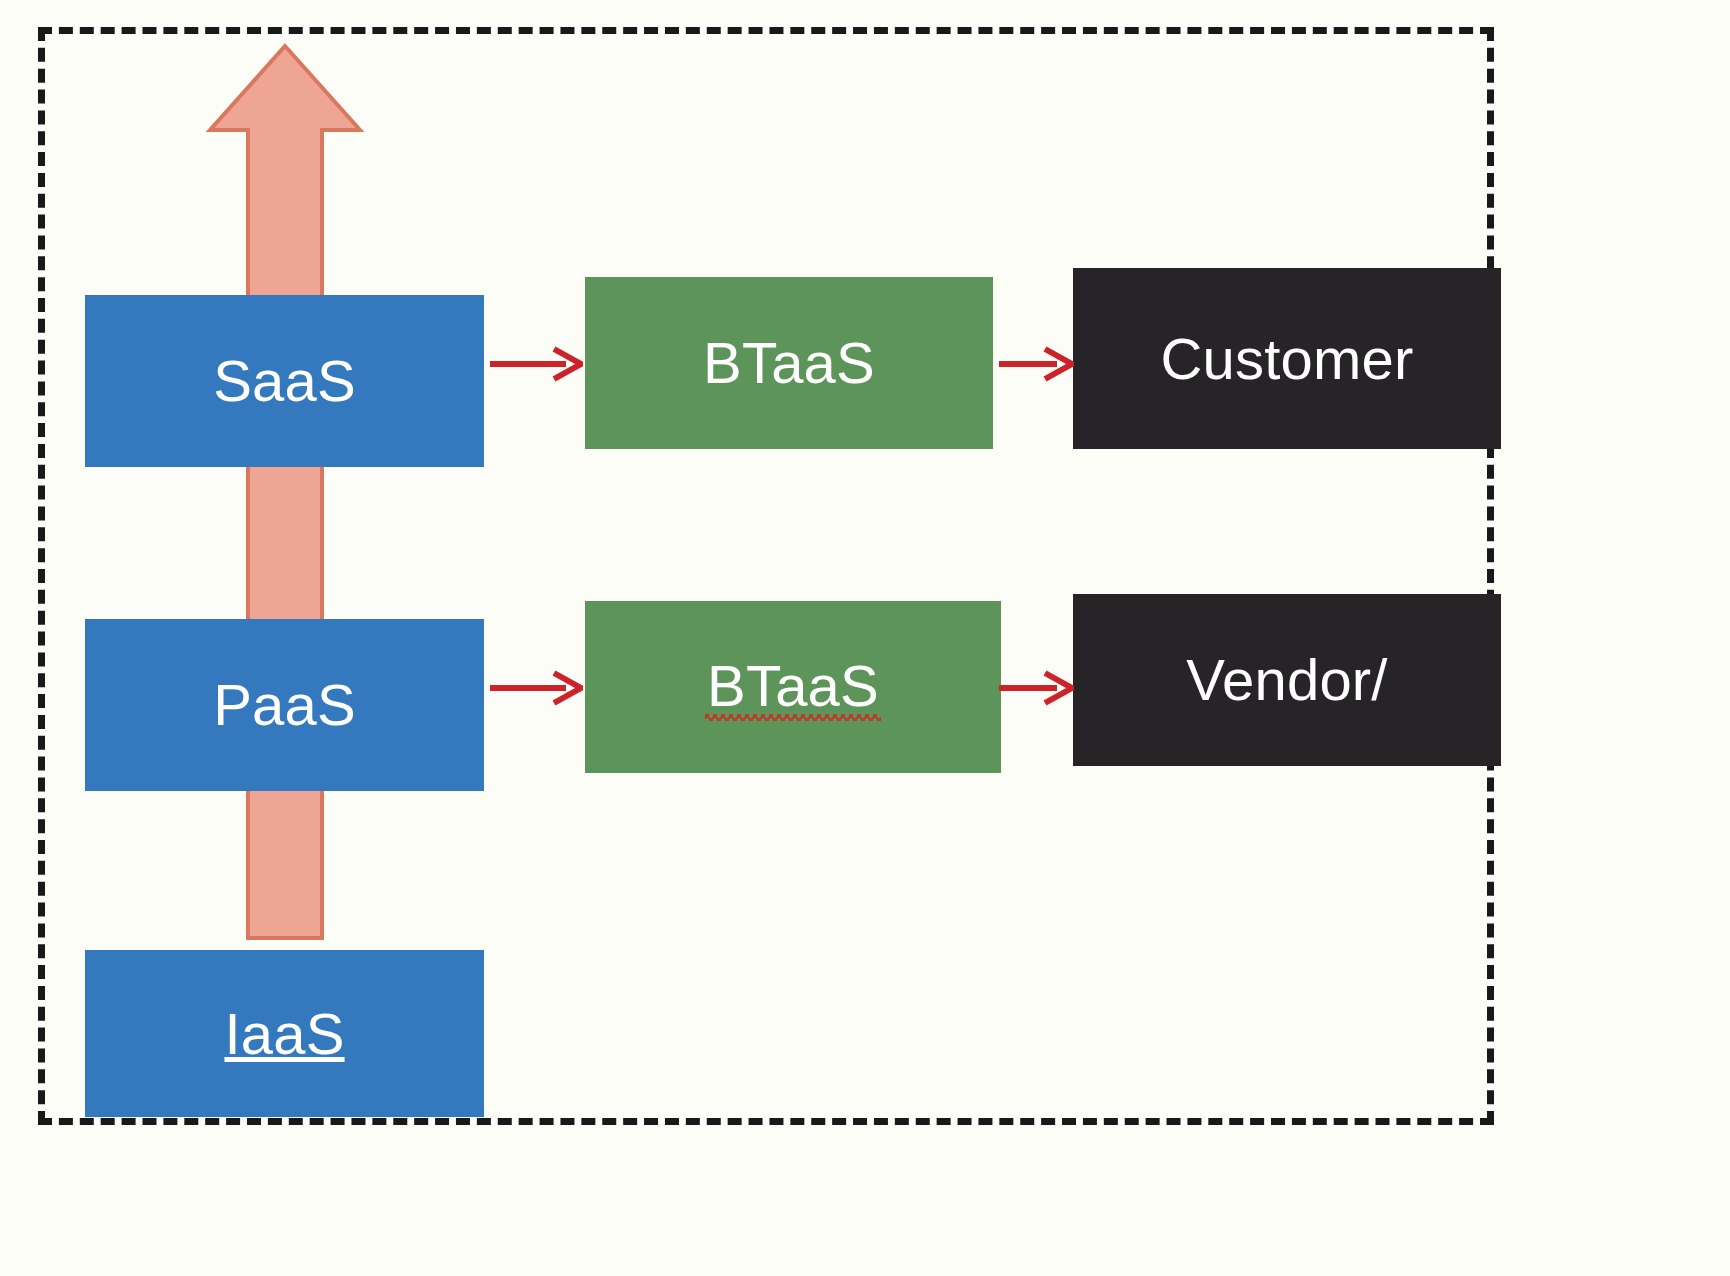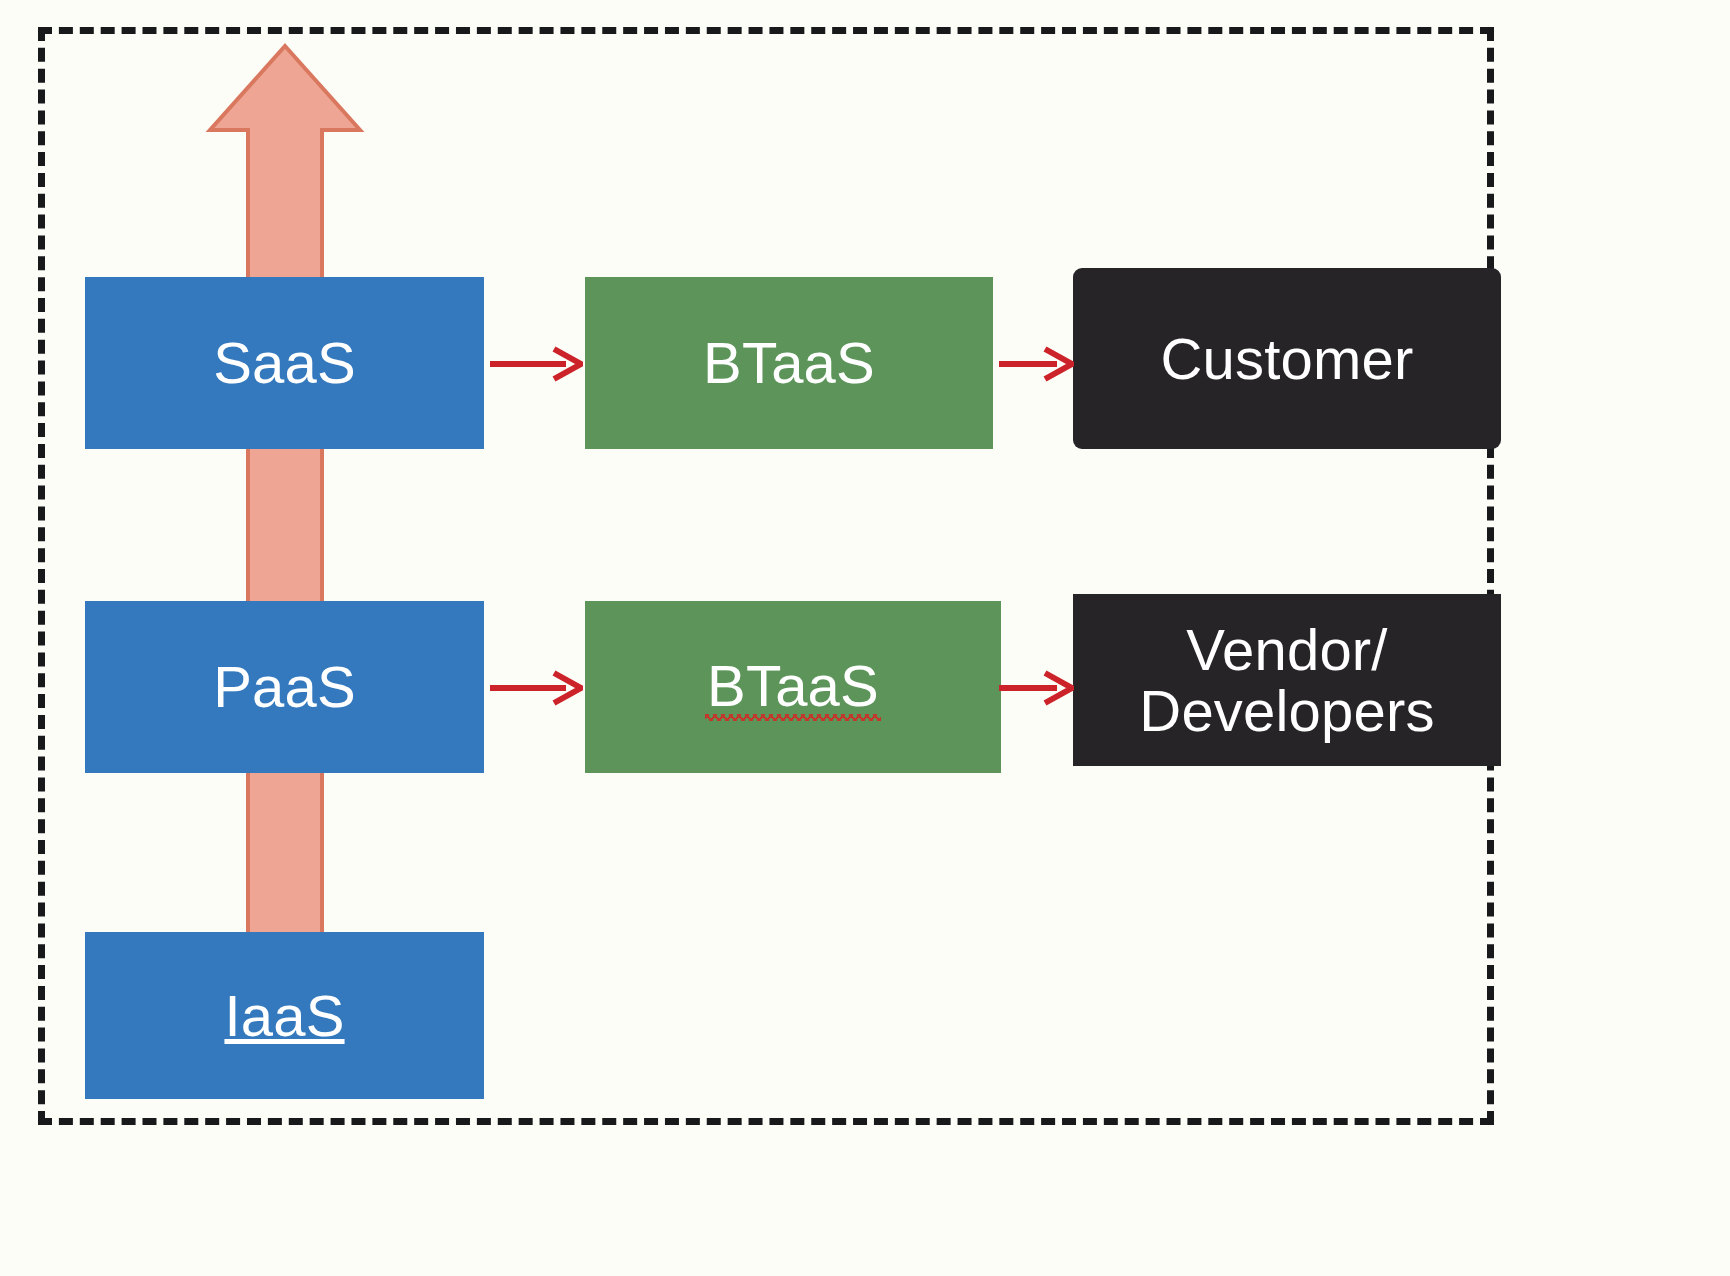--- a/index.html
+++ b/index.html
@@ -47,21 +47,21 @@
     display: flex;
     align-items: center;
     justify-content: center;
     text-align: center;
     color: #FFFFFF;
     line-height: 1.06;
     letter-spacing: 0.2px;
     font-weight: 400;
     user-select: none;
   }
-  .node-blue   { background: #3479BE; }
+  .node-blue   { background: #3479BE; margin-top: 18px; }
   .node-green  { background: #5C9459; }
   .node-dark   { background: #272428; }
 
   .node .label { display: block; }
 
   
   .squiggle {
     position: relative;
     display: inline-block;
     padding-bottom: 2px;
@@ -87,21 +87,21 @@
   }
 
   
   #node-saas      { left: 85px;  top: 277px;  width: 399px; height: 172px; font-size: 58px; }
   #node-paas      { left: 85px;  top: 601px;  width: 399px; height: 172px; font-size: 58px; text-align: right; }
   #node-iaas      { left: 85px;  top: 932px;  width: 399px; height: 167px; font-size: 58px; text-decoration: underline; }
 
   #node-baas      { left: 585px; top: 277px;  width: 408px; height: 172px; font-size: 58px; }
   #node-btaas     { left: 585px; top: 601px;  width: 416px; height: 172px; font-size: 58px; }
 
-  #node-customer  { left: 1073px; top: 268px; width: 428px; height: 181px; font-size: 58px; border-radius: 9px; }
+  #node-customer  { left: 1073px; top: 268px; width: 428px; height: 181px; font-size: 58px; }
   #node-vendor    { left: 1073px; top: 594px; width: 428px; height: 172px; font-size: 58px; }
 
   #conn-saas-baas      { left: 488px;  top: 335px; width: 95px;  height: 58px; }
   #conn-baas-customer  { left: 997px;  top: 335px; width: 77px;  height: 58px; }
   #conn-paas-btaas     { left: 488px;  top: 659px; width: 95px;  height: 58px; }
   #conn-btaas-vendor   { left: 997px;  top: 659px; width: 77px;  height: 58px; }
 </style>
 </head>
 <body>
 
@@ -140,21 +140,20 @@
     <span class="label squiggle">BTaaS</span>
   </div>
 
   <div class="node node-dark" id="node-customer">
     <span class="label">Customer</span>
   </div>
 
   <div class="node node-dark" id="node-vendor">
     <span>
       <span class="label">Vendor/</span>
-      <span class="label">Developers</span>
     </span>
   </div>
 
   <svg class="connector" id="conn-saas-baas" viewBox="0 0 95 58" aria-hidden="true">
     <line x1="2" y1="29" x2="78" y2="29" stroke="#CC2229" stroke-width="6"></line>
     <path d="M 66 14 L 93 29 L 66 44" fill="none" stroke="#CC2229" stroke-width="6" stroke-linecap="butt" stroke-linejoin="miter"></path>
   </svg>
 
   <svg class="connector" id="conn-baas-customer" viewBox="0 0 77 58" aria-hidden="true">
     <line x1="2" y1="29" x2="60" y2="29" stroke="#CC2229" stroke-width="6"></line>

